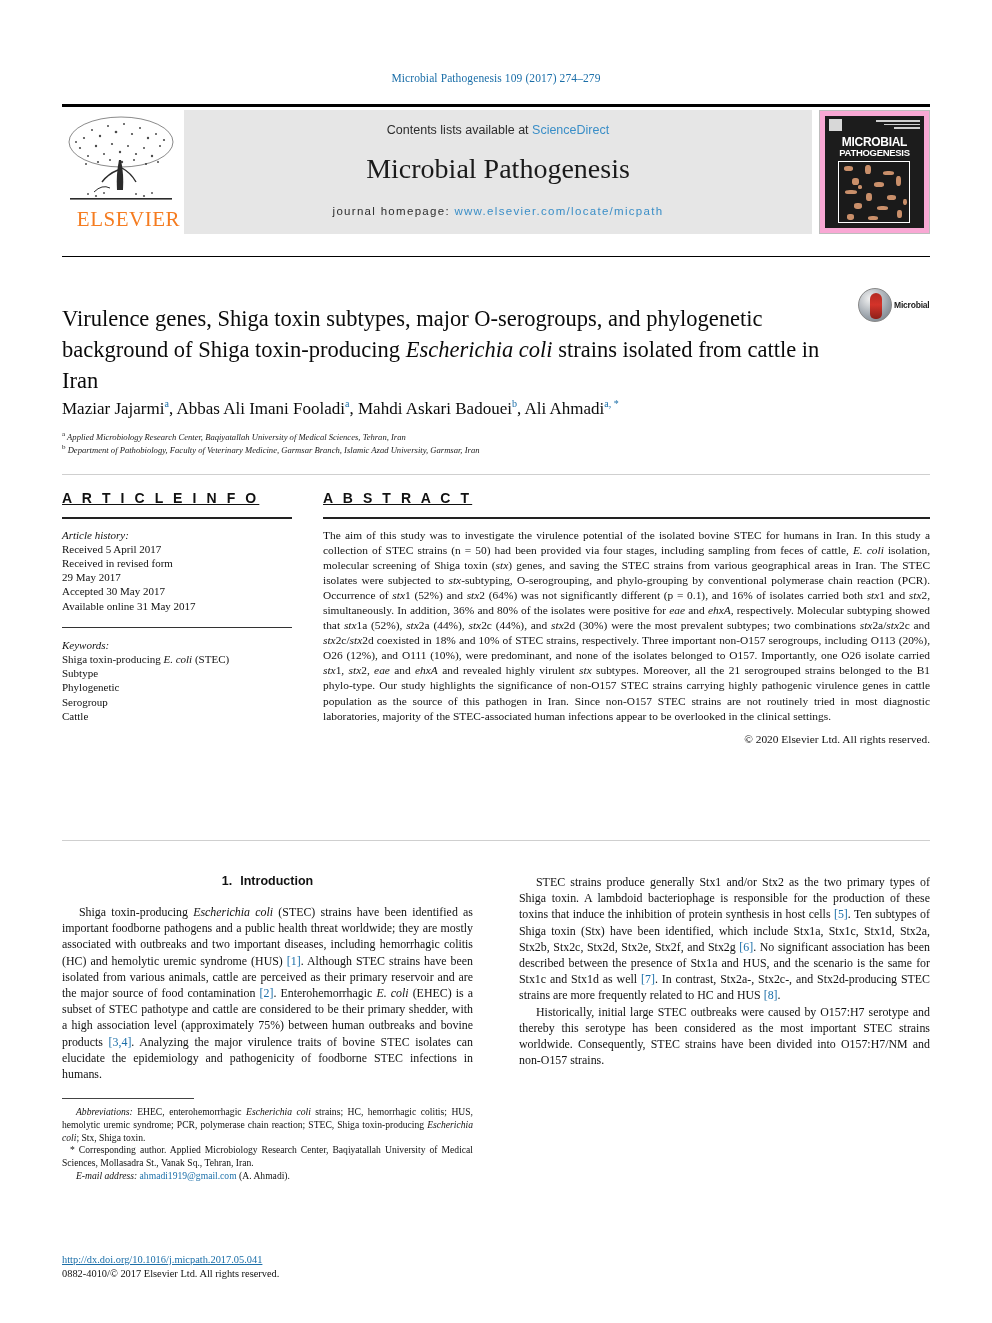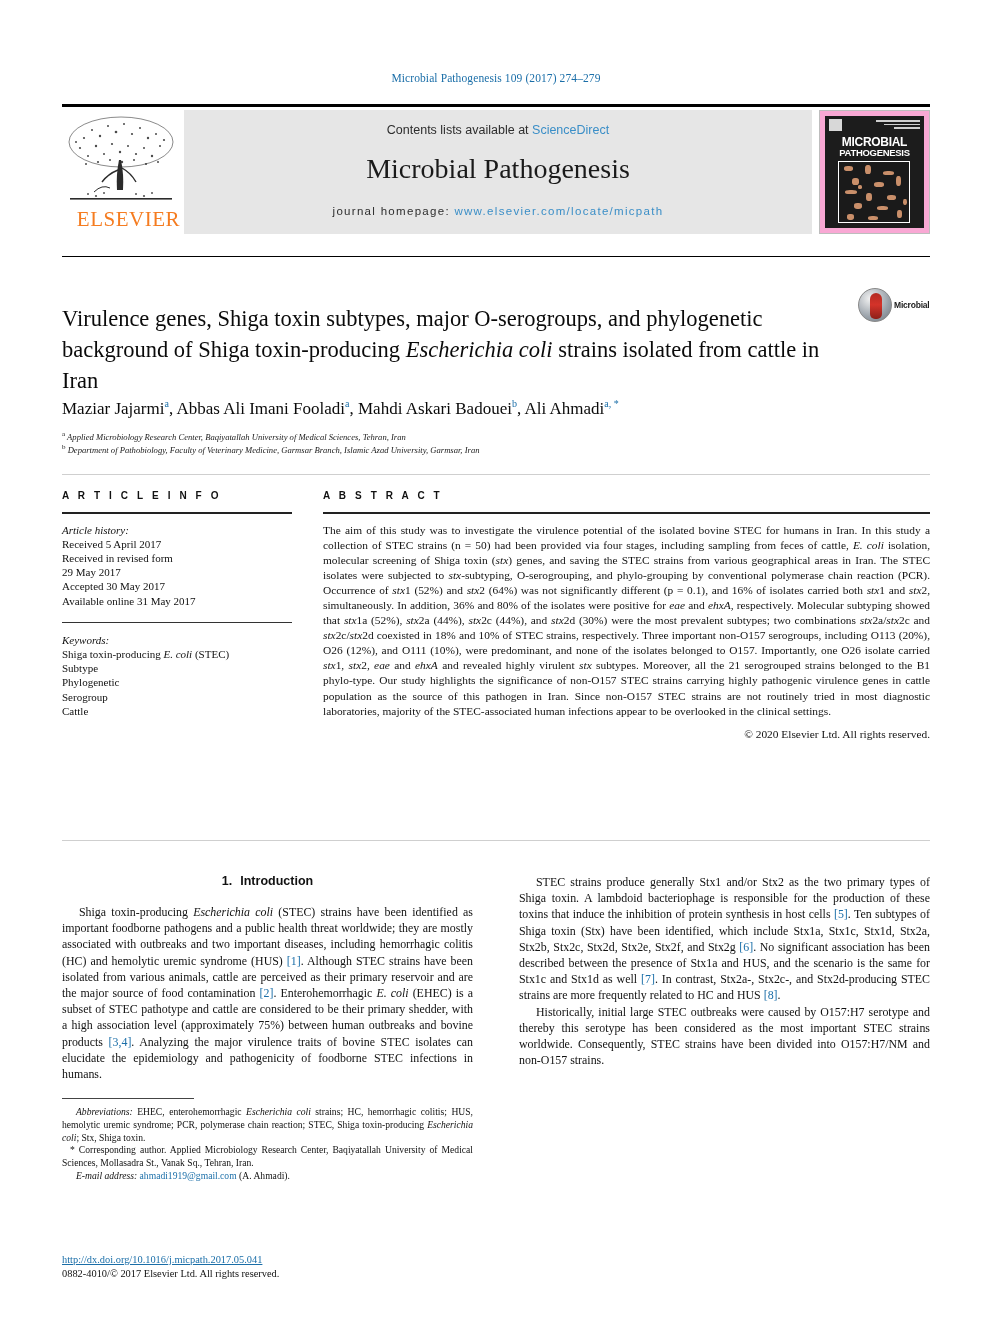--- a/index.html
+++ b/index.html
@@ -136,21 +136,21 @@
   .affil-b { top: 441px; }
 
   
   .info-rule {
     position: absolute; top: 474px; left: 62px; width: 868px; height: 1px; background: #cfcfcf;
   }
   .col-info { position: absolute; top: 490px; left: 62px; width: 230px; }
   .col-abs  { position: absolute; top: 490px; left: 323px; width: 607px; }
   .sec-head {
     font-family: "Liberation Sans", sans-serif;
-    font-size: 10px; font-weight: bold; letter-spacing: 3.1px; color: #111;
+    font-size: 14px; font-weight: bold; letter-spacing: 3.1px; color: #111; text-decoration: underline;
   }
   .hr-thick { height: 1.5px; background: #222; margin-top: 11px; }
   .hr-thin  { height: 1px; background: #333; margin-top: 14px; }
   .info-block { margin-top: 9px; font-size: 11px; line-height: 14.2px; color: #111; }
   .info-block .lbl { font-style: italic; }
   .kw-block { margin-top: 10px; font-size: 11px; line-height: 14.2px; color: #111; }
   .kw-block .lbl { font-style: italic; }
   .kw-block i { font-style: italic; }
   .abstract-body {
     margin-top: 9px; font-size: 11.4px; line-height: 15.1px;

